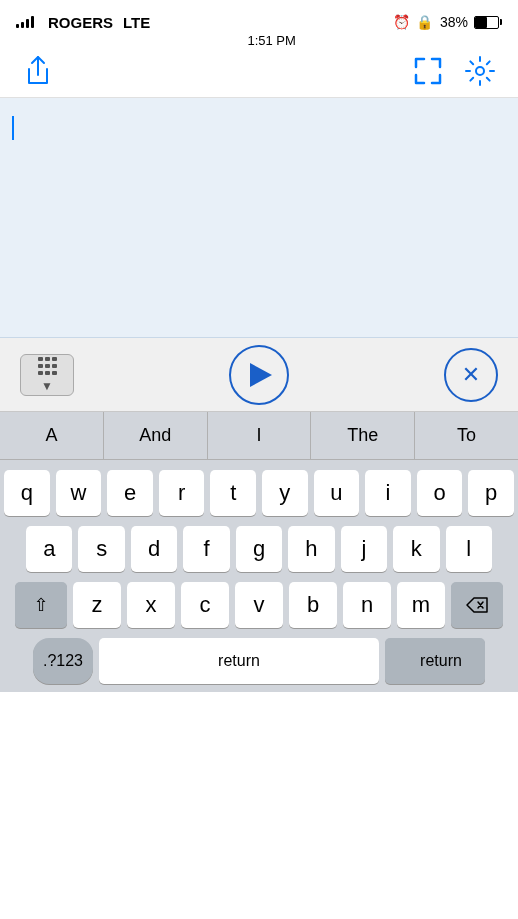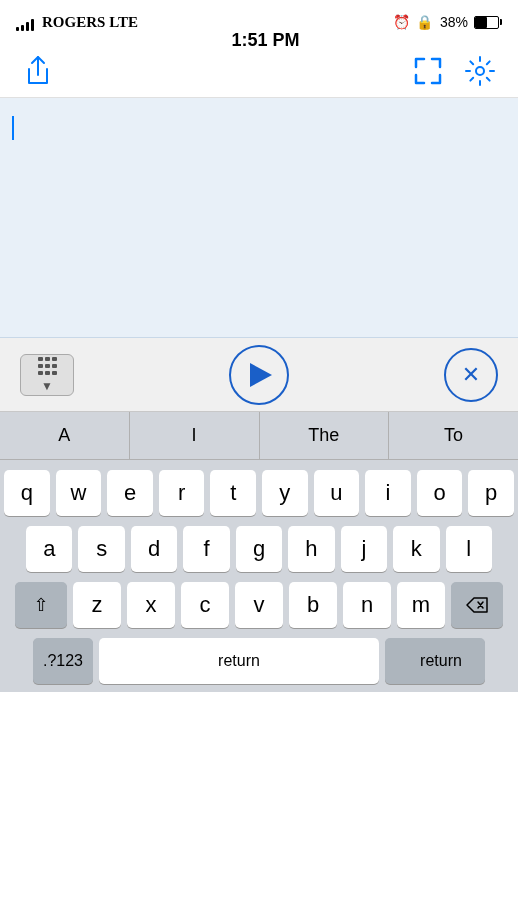--- a/index.html
+++ b/index.html
@@ -19,23 +19,22 @@
       background: #fff;
       display: flex;
       align-items: center;
       justify-content: space-between;
       padding: 0 16px;
       font-size: 15px;
       font-weight: 600;
     }
     .status-left {
       display: flex;
-      align-items: flex-end;
-      gap: 4px;
-      font-family: Liberation Serif, serif;
+      align-items: flex-start;
+      gap: 10px;
     }
     .signal-bars {
       display: flex;
       align-items: flex-end;
       gap: 2px;
       height: 14px;
     }
     .signal-bar {
       width: 3px;
       background: #000;
@@ -44,22 +43,22 @@
     .carrier-text {
       font-size: 15px;
       font-weight: 600;
       margin-left: 4px;
     }
     .lte-text {
       font-size: 15px;
       font-weight: 600;
     }
     .status-center {
-      font-size: 18px;
-      font-weight: 700;
+      font-size: 13px;
+      font-weight: 400;
       margin-top: 36px;
     }
     .status-right {
       display: flex;
       align-items: center;
       gap: 6px;
       font-size: 13px;
     }
     .battery-icon {
       display: flex;
@@ -262,20 +261,21 @@
       flex: 5;
       max-width: 280px;
       font-size: 16px;
     }
     .key-numbers {
       background: #adb5bd;
       min-width: 52px;
       max-width: 60px;
       font-size: 16px;
       color: #000;
+      border-radius: 16px;
     }
     .key-return {
       background: #adb5bd;
       min-width: 88px;
       max-width: 100px;
       font-size: 16px;
       color: #000;
       padding-left: 12px;
     }
     .key-shift {
@@ -376,20 +376,21 @@
     <div class="play-triangle"></div>
   </div>
 
   <div class="close-btn">
     <span class="close-x">✕</span>
   </div>
 </div>
 
 <div class="word-suggestions">
   <div class="word-suggestion">A</div>
+  <div class="word-suggestion">And</div>
   <div class="word-suggestion">I</div>
   <div class="word-suggestion">The</div>
   <div class="word-suggestion">To</div>
 </div>
 
 <div class="keyboard-area">
 
   <div class="kb-row-keys">
     <div class="key">q</div>
     <div class="key">w</div>

